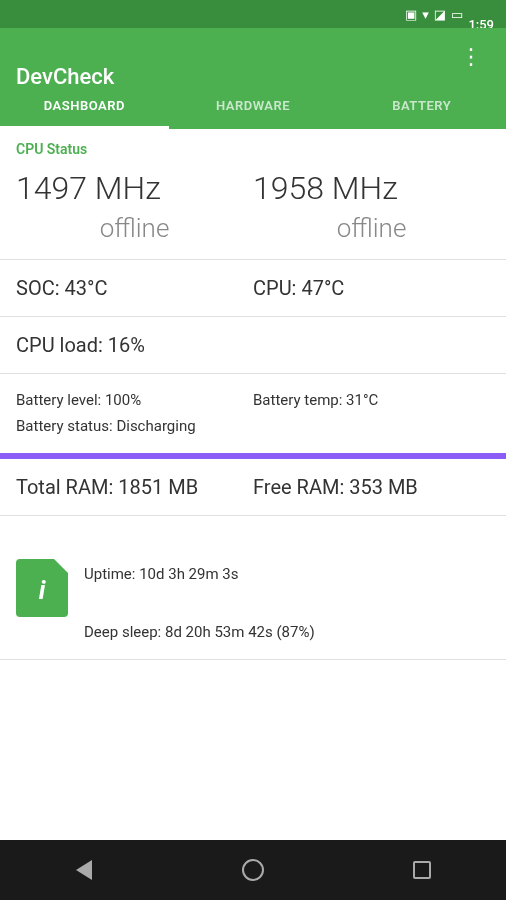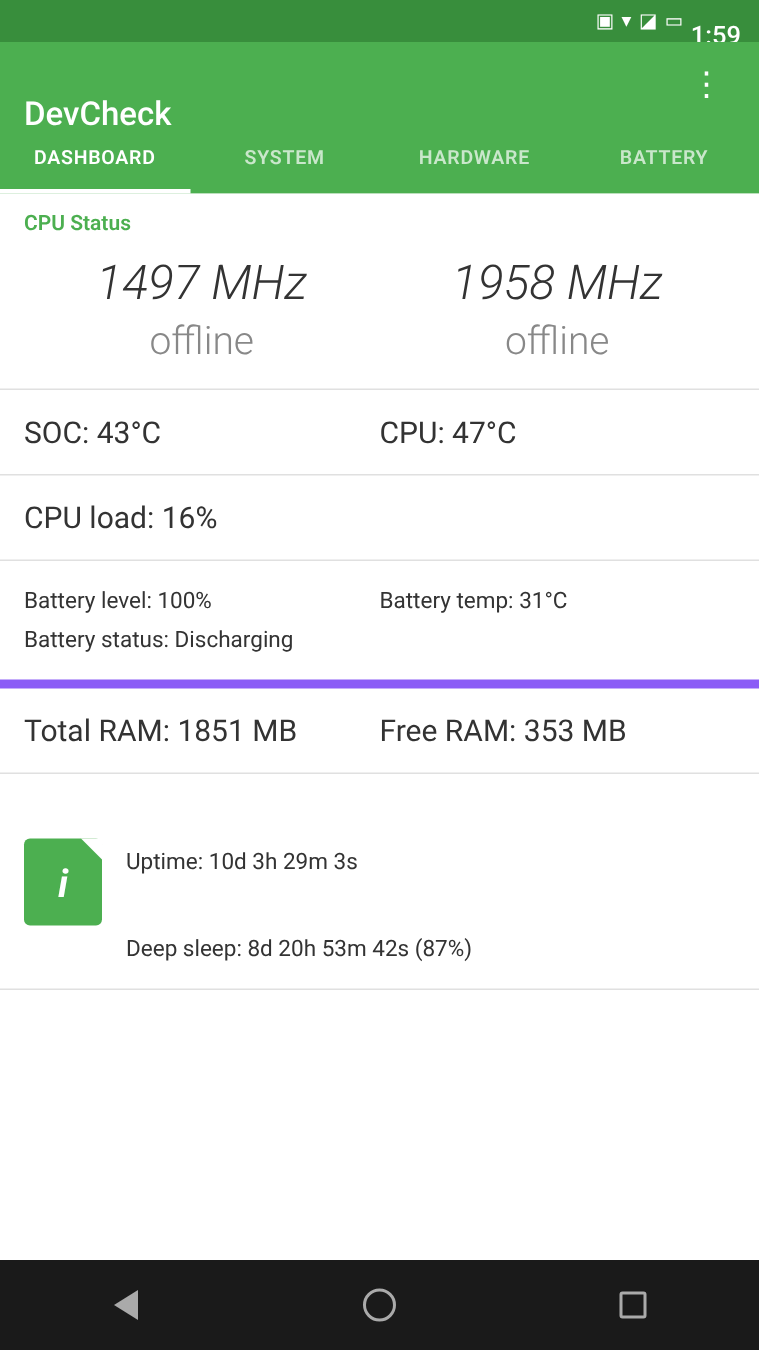--- a/index.html
+++ b/index.html
@@ -35,21 +35,21 @@
       gap: 5px;
     }
 
     .status-icon {
       color: white;
       font-size: 13px;
     }
 
     .status-time {
       color: white;
-      font-size: 17px;
+      font-size: 13px;
       font-weight: 500;
       margin-top: 20px;
     }
 
     
     .app-bar {
       background: #4caf50;
       height: 56px;
       display: flex;
       align-items: center;
@@ -122,23 +122,22 @@
     .cpu-freq-row {
       display: flex;
       justify-content: space-around;
       padding: 4px 16px;
     }
 
     .cpu-freq {
       font-size: 32px;
       color: #333;
       font-weight: 300;
-      text-align: center;
-      flex: 1;
-      font-style: italic;
+      text-align: left;
+      flex: 1;
     }
 
     .cpu-status-row {
       display: flex;
       justify-content: space-around;
       padding: 2px 16px 16px;
     }
 
     .cpu-status-text {
       font-size: 26px;
@@ -283,23 +282,20 @@
 <div class="app-bar">
   <span class="app-title">DevCheck</span>
   <span class="menu-icon">⋮</span>
 </div>
 
 <div class="tab-bar">
   <div class="tab active">
     <span>DASHBOARD</span>
   </div>
   <div class="tab">
-    <span>SYSTEM</span>
-  </div>
-  <div class="tab">
     <span>HARDWARE</span>
   </div>
   <div class="tab">
     <span>BATTERY</span>
   </div>
 </div>
 
 <div class="content">
 
   <div class="cpu-status-header">

